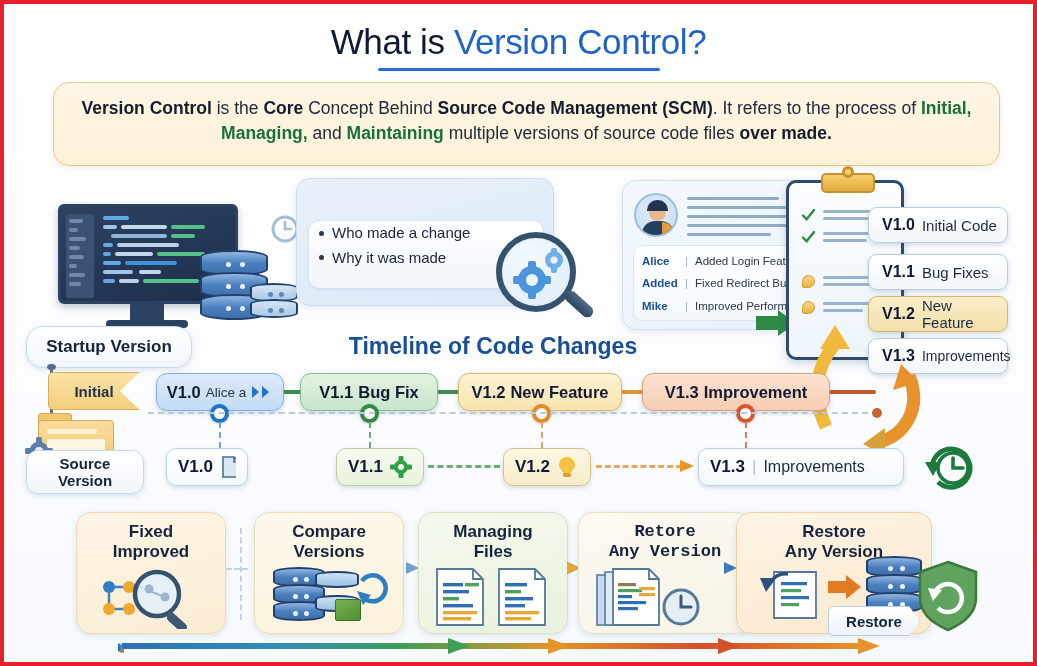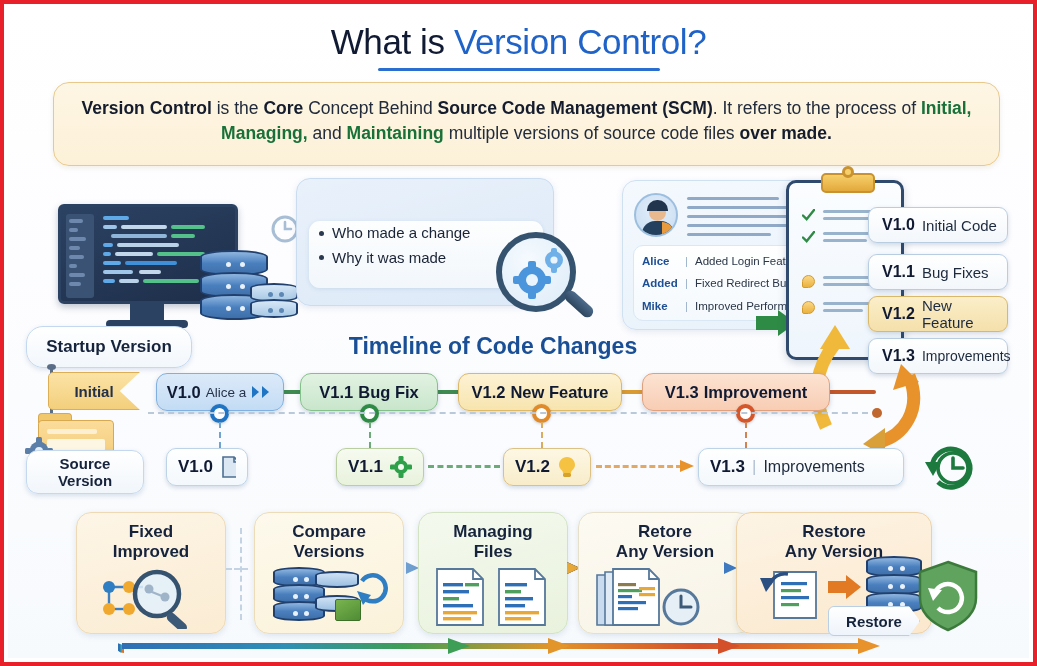--- a/index.html
+++ b/index.html
@@ -571,21 +571,21 @@
   </div>
 
   <div class="sep-dash" style="left:573px;"></div>
   <svg width="18" height="14" style="position:absolute;left:559px;top:553px;">
         <path d="M0 1 L13 7 L0 13 Z" fill="#e8a martin"></path>
       </svg>
   <svg width="18" height="14" style="position:absolute;left:559px;top:553px;">
         <path d="M0 1 L13 7 L0 13 Z" fill="#e8a838"></path>
       </svg>
 
-  <div class="fcard" style="left:570px;width:174px;background:linear-gradient(165deg,#fdfaf2,#f7f3e6);border:1px solid #e6dfc9;">
+  <div class="fcard" style="left:570px;width:174px;background:linear-gradient(165deg,#fdfaf2,#f7f3e6);border:1px solid #e6dfc9;font-family:Liberation Mono, monospace;">
     <div class="ftitle">
       <span>Retore</span><br>
       <span>Any Version</span>
     </div>
     <svg width="118" height="62" style="position:absolute;left:14px;top:54px;">
       <path d="M4 8 H34 V58 H4 Z" fill="#c9dcef" stroke="#56789b" stroke-width="1.6"></path>
       <path d="M12 5 H42 V58 H12 Z" fill="#e0ebf6" stroke="#56789b" stroke-width="1.6"></path>
       <path d="M20 2 H56 L66 12 V58 H20 Z" fill="#ffffff" stroke="#56789b" stroke-width="1.8"></path>
       <path d="M56 2 V12 H66" fill="none" stroke="#56789b" stroke-width="1.8"></path>
       <g>

